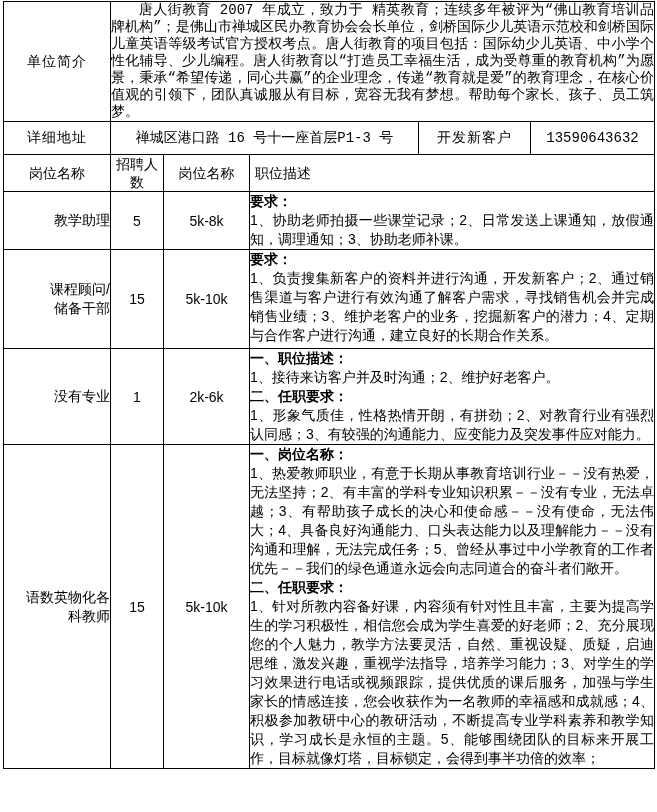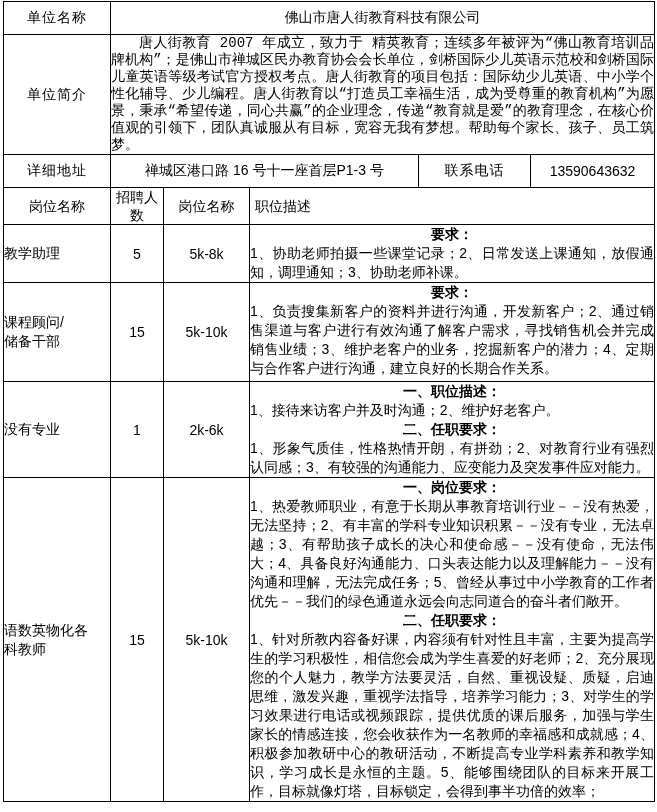--- a/index.html
+++ b/index.html
@@ -7,69 +7,65 @@
   .page { width: 651px; margin: 2px 0 0 3px; }
 
   table.tbl { border-collapse: collapse; table-layout: fixed; width: 651px; margin-top: -1px; }
   .tbl td, .tbl th { border: 1px solid #000; font-size: 14px; font-weight: normal;
                      padding: 0; overflow: hidden; }
 
   .center { text-align: center; vertical-align: middle; }
   .label  { text-align: center; vertical-align: middle; letter-spacing: 1px; }
 
   .row-unit-name td { height: 32px; }
-  .row-address  td { height: 32px; }
+  .row-address  td { height: 32px; font-family: Liberation Mono, monospace; }
   .row-headers  th { height: 36px; line-height: 18px; word-break: break-all; padding: 0 5px; }
 
   .intro { text-align: justify; line-height: 17px; padding: 2px 9px 2px 9px;
            text-indent: 2em; word-break: break-all; vertical-align: middle; font-family: Liberation Mono, monospace; }
 
-  .job-title { text-align: left; vertical-align: middle; white-space: pre-line;
+  .job-title { text-align: right; vertical-align: middle; white-space: pre-line;
                line-height: 19px; word-break: break-all; padding: 0 5px; }
   .job-count, .job-salary { text-align: center; vertical-align: middle; }
   .job-desc { vertical-align: top; padding: 1px 6px 2px 6px; }
   .job-desc .seg { line-height: 19px; text-align: justify; word-break: break-all; }
-  .job-desc .seg-bold { font-weight: bold; text-align: center; }
+  .job-desc .seg-bold { font-weight: bold; text-align: left; }
 
   .h-desc { text-align: left; }
 </style>
 </head>
 <body>
 
 <div class="page">
 
   <table class="tbl">
     <colgroup>
         <col style="width:107px">
         <col style="width:544px">
       </colgroup>
     <tbody>
-        <tr class="row-unit-name">
-      <td class="label">单位名称</td>
-      <td class="center">佛山市唐人街教育科技有限公司</td>
-    </tr>
     <tr>
       <td class="label">单位简介</td>
       <td class="intro">唐人街教育 2007 年成立，致力于 精英教育；连续多年被评为“佛山教育培训品牌机构”；是佛山市禅城区民办教育协会会长单位，剑桥国际少儿英语示范校和剑桥国际儿童英语等级考试官方授权考点。唐人街教育的项目包括：国际幼少儿英语、中小学个性化辅导、少儿编程。唐人街教育以“打造员工幸福生活，成为受尊重的教育机构”为愿景，秉承“希望传递，同心共赢”的企业理念，传递“教育就是爱”的教育理念，在核心价值观的引领下，团队真诚服从有目标，宽容无我有梦想。帮助每个家长、孩子、员工筑梦。</td>
     </tr>
   </tbody>
     </table>
 
   <table class="tbl">
     <colgroup>
       <col style="width:107px">
         <col style="width:308px">
       <col style="width:112px">
         <col style="width:124px">
     </colgroup>
     <tbody>
         <tr class="row-address">
       <td class="label">详细地址</td>
       <td class="center">禅城区港口路 16 号十一座首层P1-3 号</td>
-      <td class="label">联系电话</td>
+      <td class="label">开发新客户</td>
       <td class="center">13590643632</td>
     </tr>
   </tbody>
     </table>
 
   <table class="tbl">
     <colgroup>
       <col style="width:107px">
         <col style="width:53px">
       <col style="width:86px">
@@ -116,21 +112,21 @@
             <div class="seg">1、形象气质佳，性格热情开朗，有拼劲；2、对教育行业有强烈认同感；3、有较强的沟通能力、应变能力及突发事件应对能力。</div>
           </td>
     </tr>
 
     <tr>
       <td class="job-title">语数英物化各
 科教师</td>
       <td class="job-count">15</td>
       <td class="job-salary">5k-10k</td>
       <td class="job-desc" style="height: 318px;">
-            <div class="seg seg-bold">一、岗位要求：</div>
+            <div class="seg seg-bold">一、岗位名称：</div>
             <div class="seg">1、热爱教师职业，有意于长期从事教育培训行业－－没有热爱，无法坚持；2、有丰富的学科专业知识积累－－没有专业，无法卓越；3、有帮助孩子成长的决心和使命感－－没有使命，无法伟大；4、具备良好沟通能力、口头表达能力以及理解能力－－没有沟通和理解，无法完成任务；5、曾经从事过中小学教育的工作者优先－－我们的绿色通道永远会向志同道合的奋斗者们敞开。</div>
             <div class="seg seg-bold">二、任职要求：</div>
             <div class="seg">1、针对所教内容备好课，内容须有针对性且丰富，主要为提高学生的学习积极性，相信您会成为学生喜爱的好老师；2、充分展现您的个人魅力，教学方法要灵活，自然、重视设疑、质疑，启迪思维，激发兴趣，重视学法指导，培养学习能力；3、对学生的学习效果进行电话或视频跟踪，提供优质的课后服务，加强与学生家长的情感连接，您会收获作为一名教师的幸福感和成就感；4、积极参加教研中心的教研活动，不断提高专业学科素养和教学知识，学习成长是永恒的主题。5、能够围绕团队的目标来开展工作，目标就像灯塔，目标锁定，会得到事半功倍的效率；</div>
           </td>
     </tr>
   </tbody>
   </table>
 
 </div>
 

